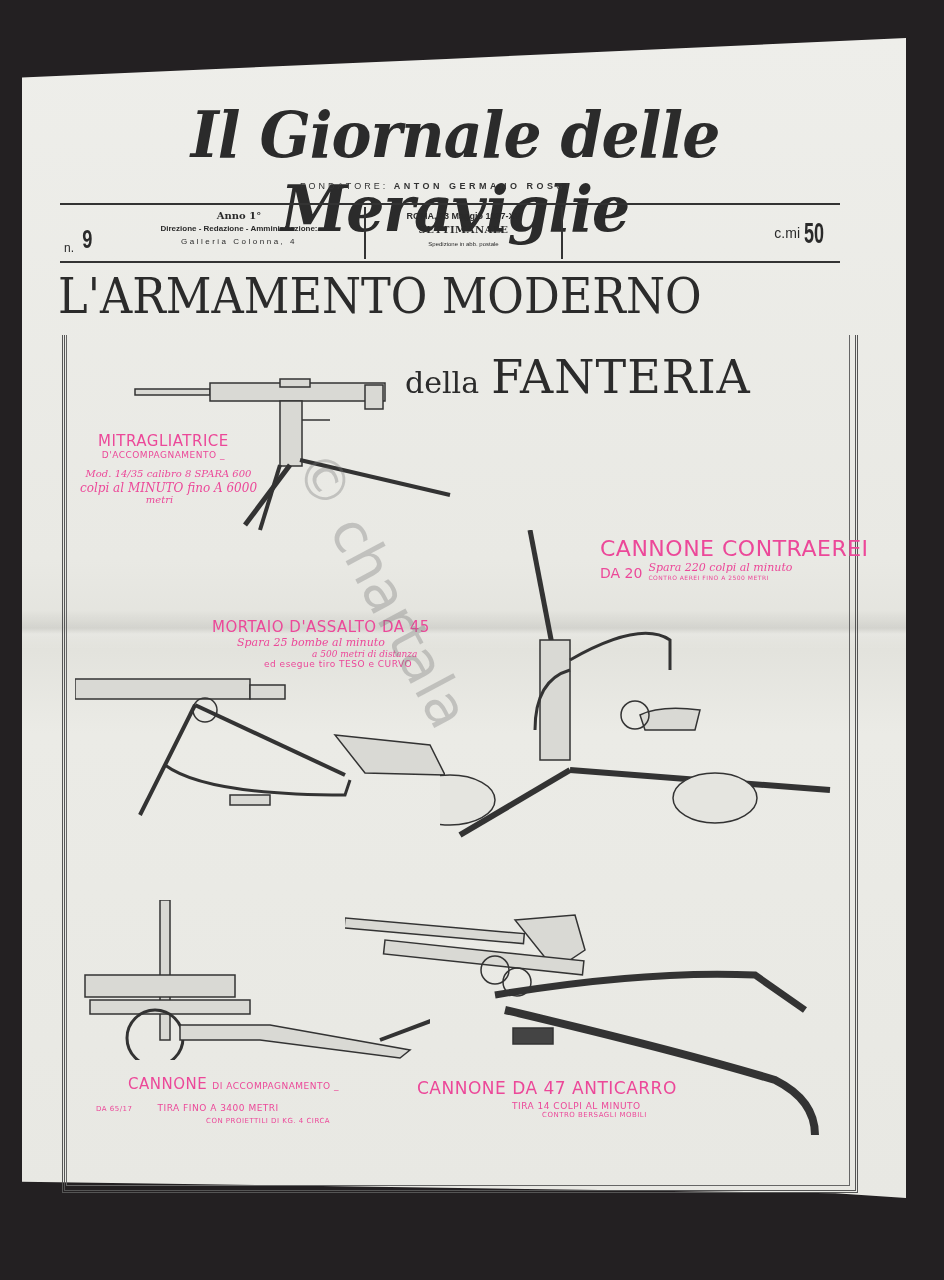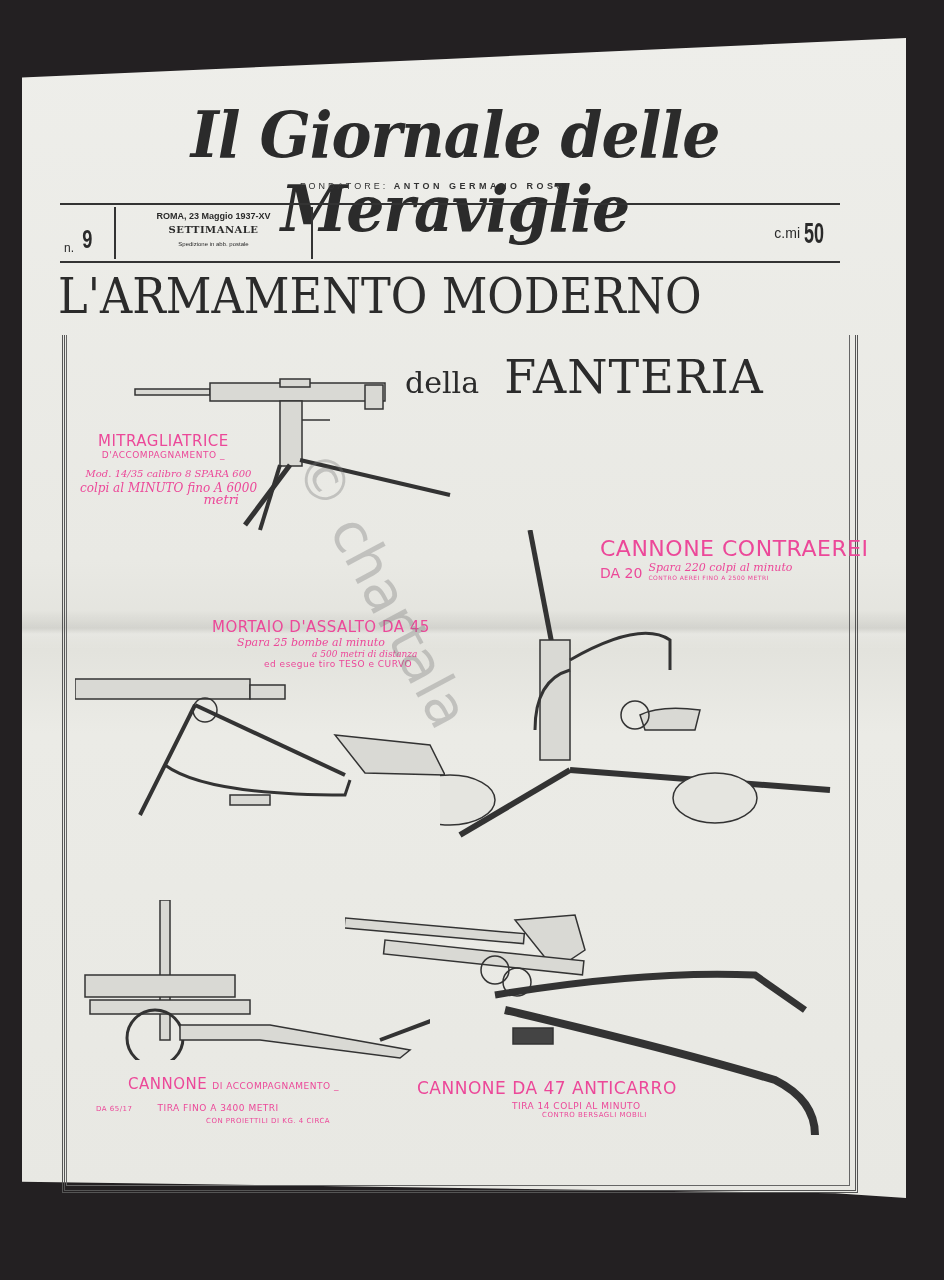--- a/index.html
+++ b/index.html
@@ -61,21 +61,21 @@
   .headline-1 {
     position:absolute; left:58px; top:268px; width:800px;
     font-family:"DejaVu Serif", serif; font-size:48px; letter-spacing:0px; color:#2b2b2b;
     white-space:nowrap; transform:scaleX(.93); transform-origin:left;
   }
   .headline-2 {
     position:absolute; left:405px; top:350px; white-space:nowrap;
     font-family:"DejaVu Serif", serif; color:#2b2b2b;
   }
   .headline-2 .della { font-size:30px; }
-  .headline-2 .fant { font-size:46px; margin-left:20px; letter-spacing:1px; }
+  .headline-2 .fant { font-size:46px; margin-left:7px; letter-spacing:1px; }
 
   .frame {
     position:absolute; left:62px; top:335px; width:790px; height:855px;
     border:3px double #555; border-top:none;
   }
   .frame-inner { position:absolute; left:66px; top:335px; width:782px; height:850px; border:1px solid #666; border-top:none; }
 
   .caption { position:absolute; font-family:"DejaVu Sans", sans-serif; color:#ec4899; white-space:nowrap; }
   .cap-title { font-size:15px; letter-spacing:.5px; font-weight:normal; }
   .cap-line { font-size:9px; letter-spacing:.5px; }
@@ -97,20 +97,25 @@
 <div class="masthead-title">Il Giornale delle Meraviglie</div>
 <div class="founder">
   <span>FONDATORE:</span>
   <b>ANTON GERMANO ROSSI</b>
 </div>
 
 <div class="infobar">
   <div class="issue">
     <span class="n">n.</span>
     <span class="num">9</span>
+  </div>
+  <div class="admin">
+    <div class="anno">Anno 1°</div>
+    <div class="dir">Direzione - Redazione - Amministrazione:</div>
+    <div class="gal">Galleria Colonna, 4</div>
   </div>
   <div class="sep"></div>
   <div class="dateblk">
     <div class="date">ROMA, 23 Maggio 1937-XV</div>
     <div class="freq">SETTIMANALE</div>
     <div class="post">Spedizione in abb. postale</div>
   </div>
   <div class="sep"></div>
   <div class="price">
     <span class="cmi">c.mi</span>
@@ -141,21 +146,21 @@
   </g>
 </svg>
 
 <div class="caption" style="left:98px;top:432px;text-align:center">
   <div class="cap-title">MITRAGLIATRICE</div>
   <div class="cap-line">D'ACCOMPAGNAMENTO _</div>
 </div>
 <div class="caption cap-hand" style="left:80px;top:466px;font-size:10px;line-height:15px;text-align:center">
   <div>Mod. 14/35 calibro 8 SPARA 600</div>
   <div style="font-size:12px">colpi al MINUTO fino A 6000</div>
-  <div style="font-size:13px;text-align:right;padding-right:18px;line-height:8px">metri</div>
+  <div style="font-size:10px;text-align:center;padding-right:18px;line-height:8px">metri</div>
 </div>
 
 <div class="caption" style="left:600px;top:536px">
   <div class="cap-title" style="font-size:22px">CANNONE CONTRAEREI</div>
   <div style="display:flex;align-items:flex-end;gap:6px">
     <span style="font-size:14px">DA 20</span>
     <div>
       <div class="cap-hand" style="font-size:11px">Spara 220 colpi al minuto</div>
       <div class="cap-line" style="font-size:6px">CONTRO AEREI FINO A 2500 METRI</div>
     </div>

